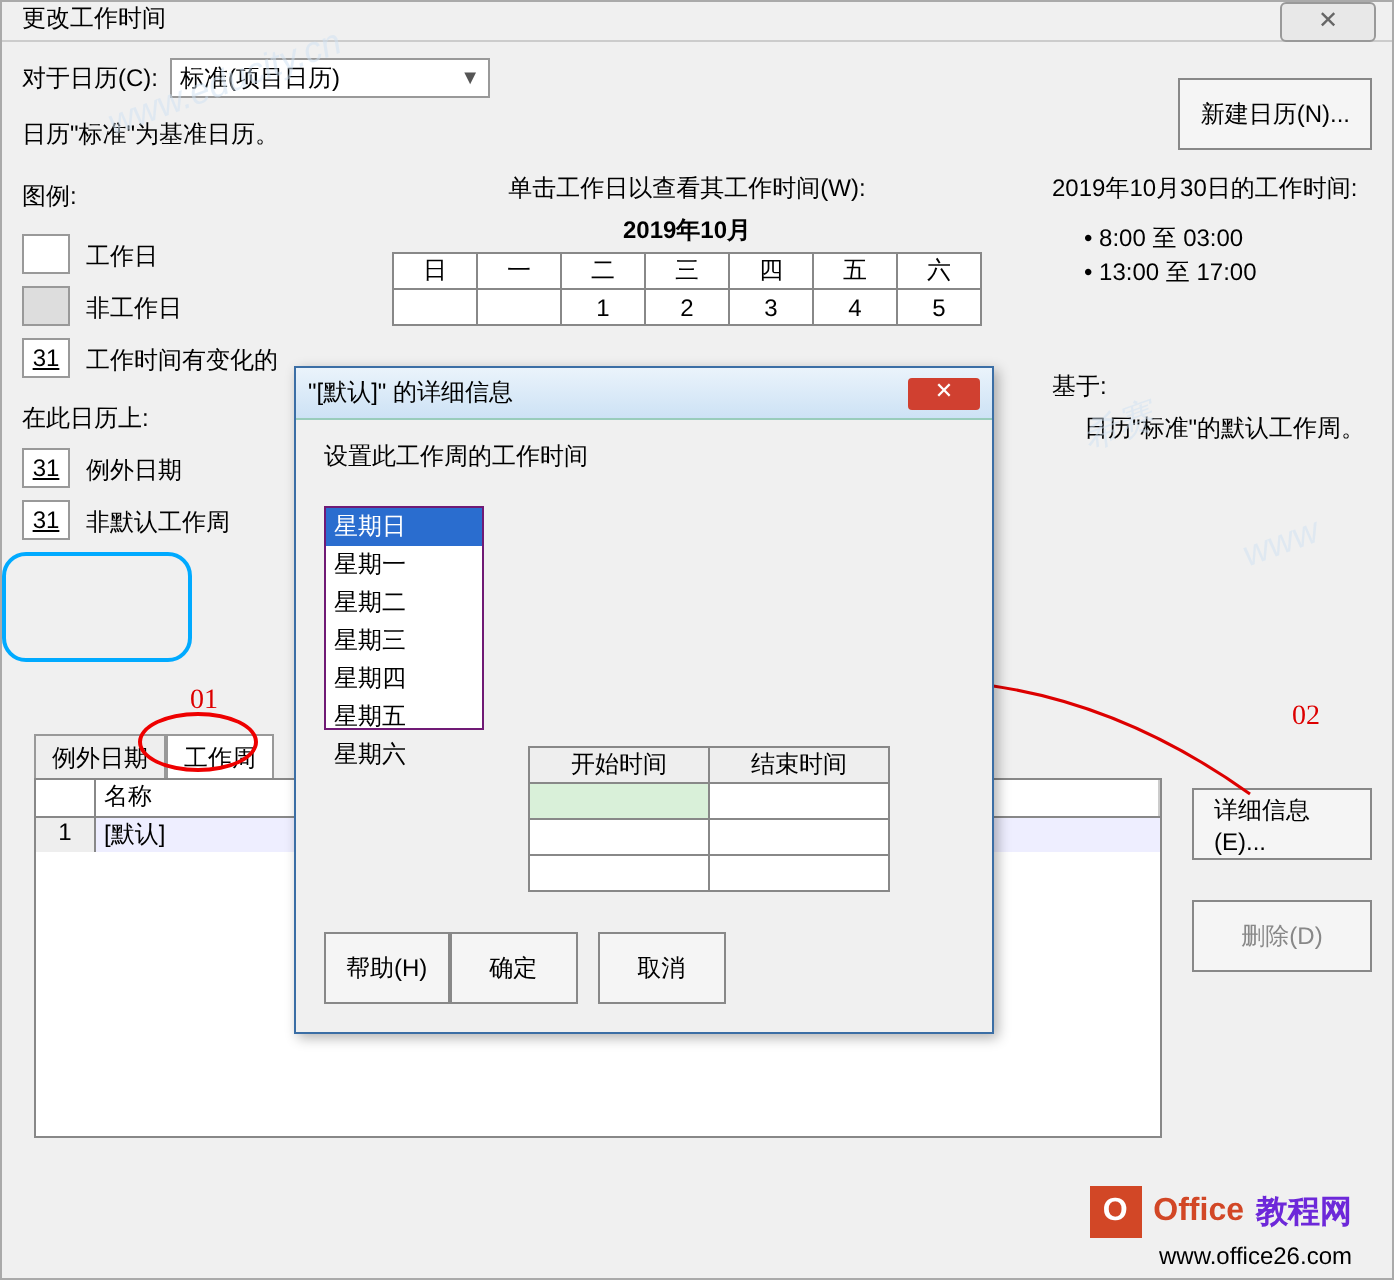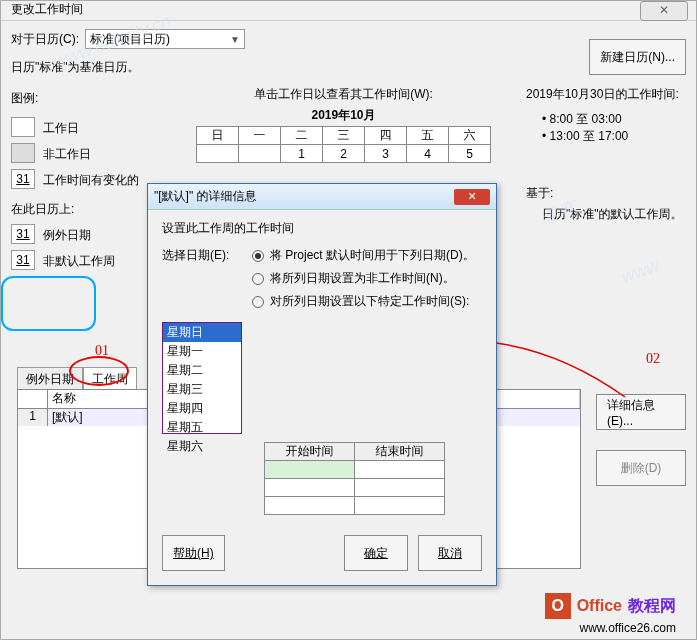--- a/index.html
+++ b/index.html
@@ -61,21 +61,21 @@
     .radio-item { display: flex; align-items: center; margin-bottom: 6px; }
     .radio { width: 12px; height: 12px; border: 1px solid #666; border-radius: 50%; margin-right: 6px; display: flex; align-items: center; justify-content: center; }
     .radio.checked::after { content: ""; width: 6px; height: 6px; background: #333; border-radius: 50%; }
     .daylist { border: 1px solid #701a75; background: #fff; width: 80px; height: 112px; margin-top: 6px; }
     .daylist div { padding: 1px 4px; }
     .daylist .sel { background: #2a6dcf; color: #fff; }
     .time-table { border-collapse: collapse; margin-left: 102px; margin-top: 8px; padding-left: 16px; }
     .time-table td { border: 1px solid #888; width: 90px; height: 18px; text-align: center; background: #fff; }
     .time-table .hdr { background: #eee; }
     .time-table .sel-cell { background: #d9f0d9; }
-    .modal-buttons { display: flex; justify-content: space-between; padding: 10px 14px 14px; text-decoration: underline; }
+    .modal-buttons { display: flex; justify-content: flex-start; padding: 10px 14px 14px; }
     .modal-buttons .right { display: flex; gap: 10px; }
     .wm { position: absolute; color: #cfe1f2; font-size: 18px; font-style: italic; transform: rotate(-20deg); pointer-events: none; opacity: .5; }
     .office-logo { position: absolute; right: 20px; bottom: 20px; display: flex; align-items: center; gap: 6px; }
     .olg-sq { width: 26px; height: 26px; background: #d24726; color: #fff; display: flex; align-items: center; justify-content: center; font-weight: bold; font-size: 16px; }
     .olg-t1 { color: #d24726; font-weight: bold; font-size: 16px; }
     .olg-t2 { color: #6d28d9; font-weight: bold; font-size: 16px; }
     .olg-url { position: absolute; right: 20px; bottom: 4px; color: #000000; font-size: 12px; }
   </style>
 </head>
 <body>
@@ -203,37 +203,20 @@
 </svg>
 
 <div class="modal">
   <div class="modal-title">
     <span>"[默认]" 的详细信息</span>
     <div class="close-x">✕</div>
   </div>
   <div class="modal-body">
     <div class="modal-sub">设置此工作周的工作时间</div>
     <div class="modal-row">
-      <div class="select-label">选择日期(E):</div>
-      <div class="radio-col">
-        <div class="radio-item">
-            <span class="radio checked"></span>
-            <span>将 Project 默认时间用于下列日期(D)。</span>
-          </div>
-        <div class="radio-item">
-            <span class="radio"></span>
-            <span>将所列日期设置为非工作时间(N)。</span>
-          </div>
-        <div class="radio-item">
-            <span class="radio"></span>
-            <span>对所列日期设置以下特定工作时间(S):</span>
-          </div>
-      </div>
-    </div>
-    <div class="modal-row">
       <div class="daylist">
         <div class="sel">星期日</div>
         <div>星期一</div>
         <div>星期二</div>
         <div>星期三</div>
         <div>星期四</div>
         <div>星期五</div>
         <div>星期六</div>
       </div>
     </div>

